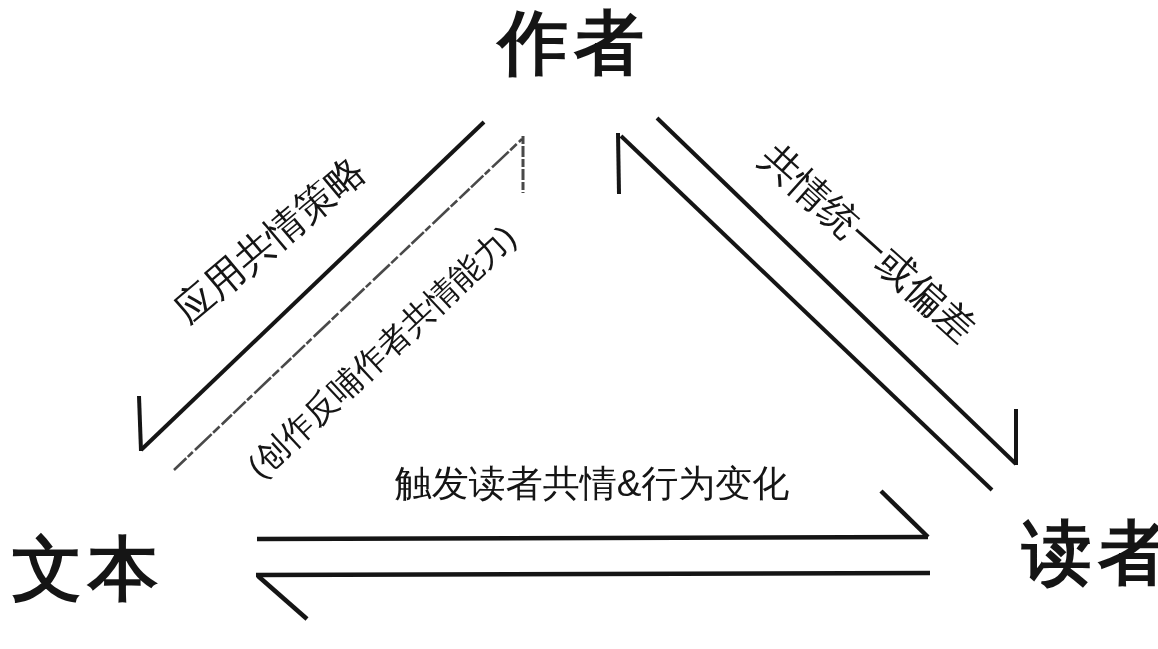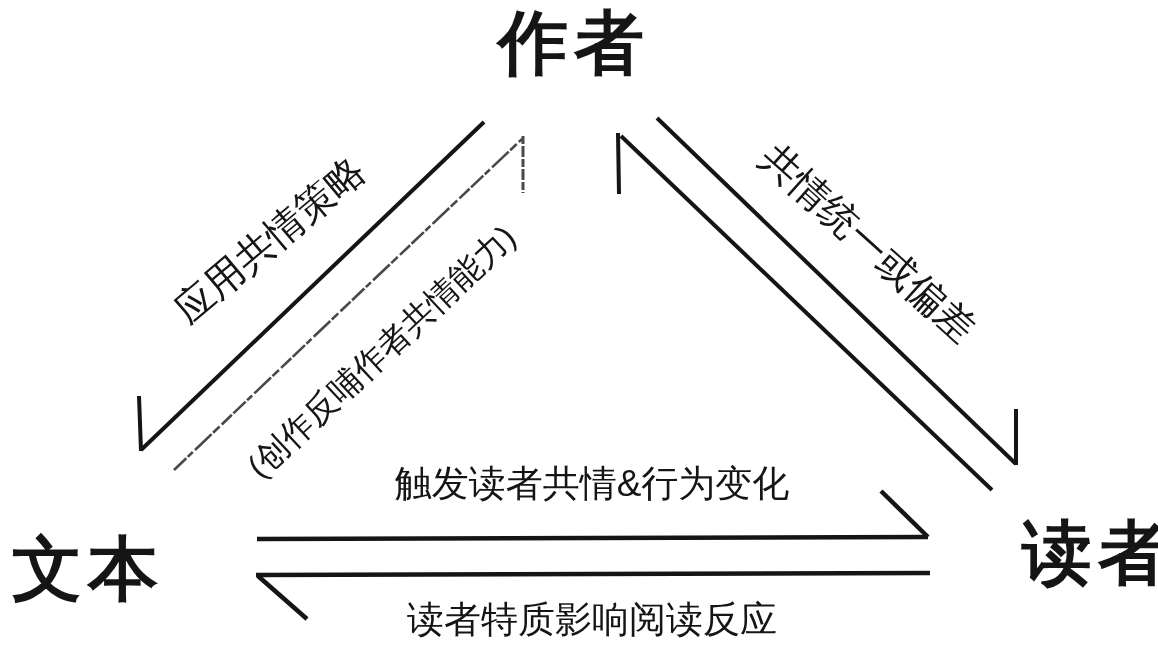--- a/index.html
+++ b/index.html
@@ -51,15 +51,14 @@
   </svg>
 
   <div class="node" style="left:562px;top:44px;">作者</div>
   <div class="node" style="left:76px;top:570px;">文本</div>
   <div class="node" style="left:1086px;top:554px;">读者</div>
 
   <div class="elabel diag-left" style="left:258px;top:240px;">应用共情策略</div>
   <div class="elabel diag-feedback" style="left:370px;top:352px;">(创作反哺作者共情能力)</div>
   <div class="elabel diag-right" style="left:856px;top:243px;">共情统一或偏差</div>
   <div class="elabel horiz" style="left:580px;top:484px;">触发读者共情&amp;行为变化</div>
-  <div class="elabel horiz" style="left:580px;top:620px;">读者特质影响阅读反应</div>
 
 </div>
 
 </body></html>

